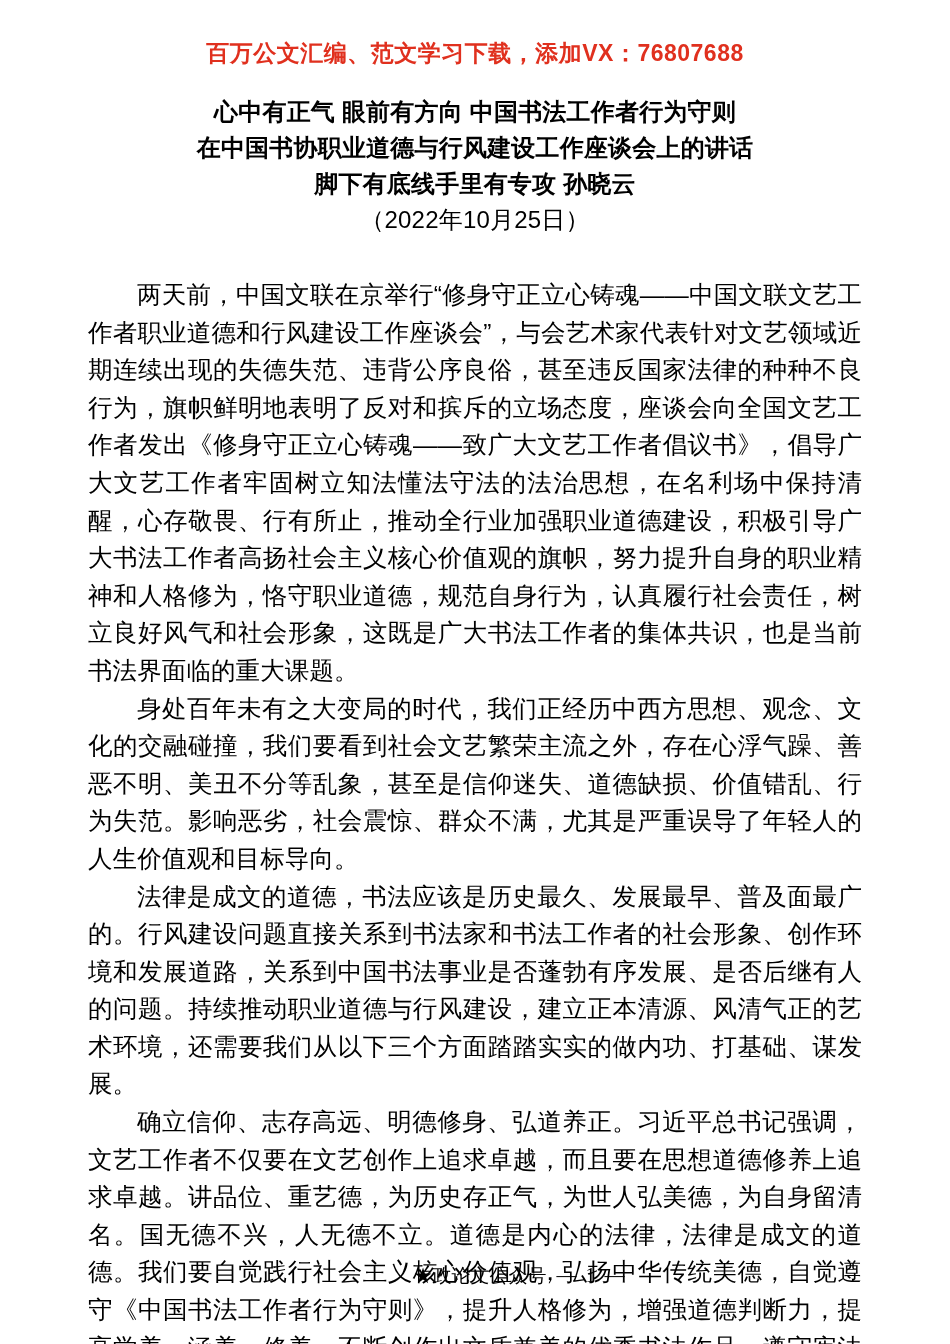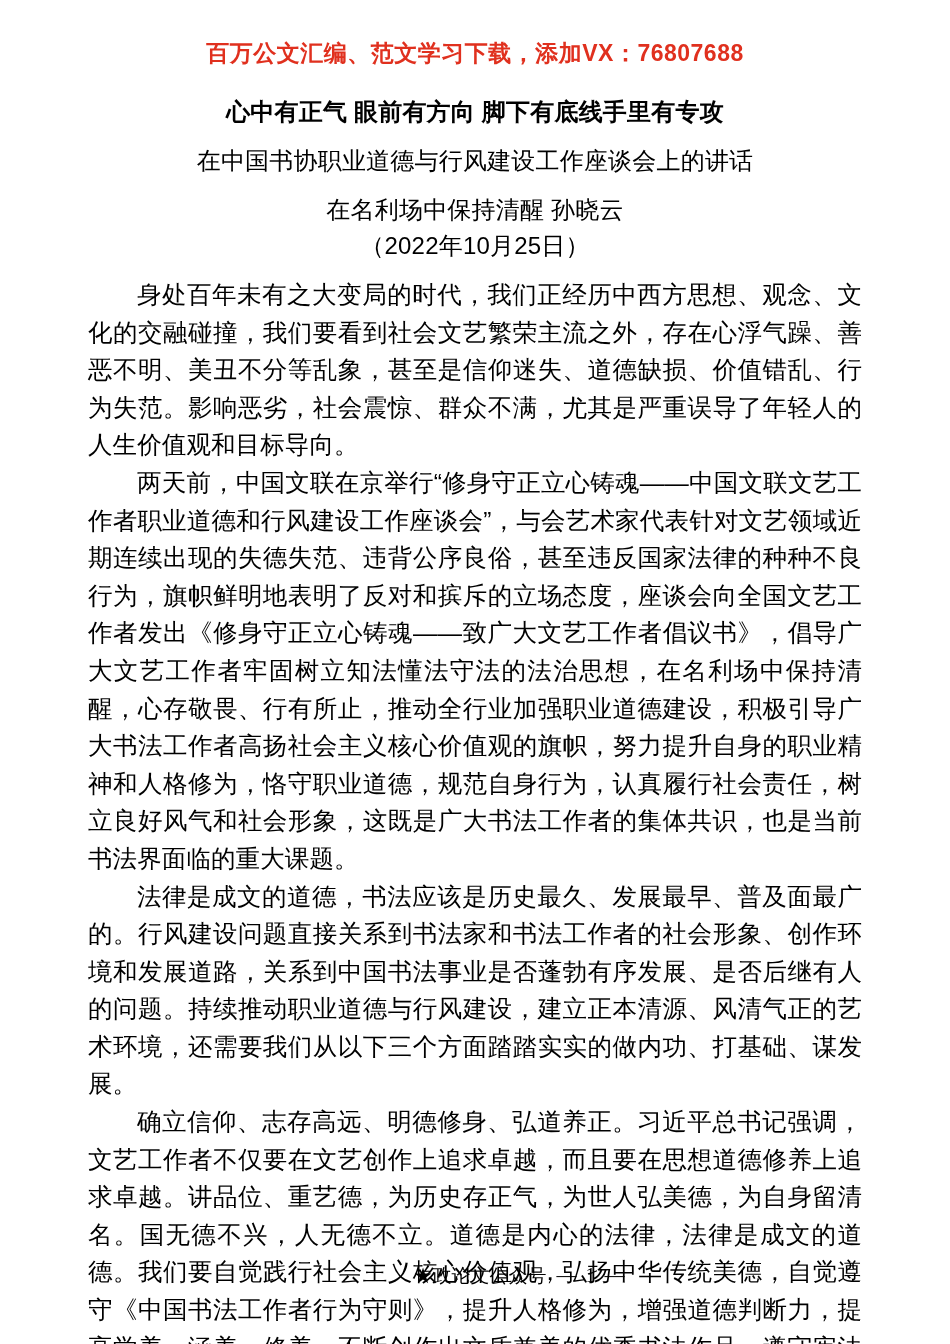--- a/index.html
+++ b/index.html
@@ -46,22 +46,21 @@
     text-align: center;
   }
   .title-line {
     font-size: 24px;
     font-weight: 700;
     line-height: 36px;
     letter-spacing: 0.2px;
     white-space: nowrap;
   }
   .title-line.sub {
-    font-weight: 400;
-    margin-top: 13px;
+    font-weight: 700;
   }
   .title-date {
     font-size: 24px;
     font-weight: 400;
     line-height: 36px;
     letter-spacing: 0.2px;
     white-space: nowrap;
     text-align: center;
   }
 
@@ -111,29 +110,29 @@
   }
 </style>
 </head>
 <body>
 
 <div class="page">
 
   <div class="promo-header" style="color: rgb(224, 48, 30);">百万公文汇编、范文学习下载，添加VX：76807688</div>
 
   <div class="title-block">
-    <div class="title-line">心中有正气  眼前有方向  脚下有底线手里有专攻</div>
+    <div class="title-line">心中有正气  眼前有方向  中国书法工作者行为守则</div>
     <div class="title-line sub">在中国书协职业道德与行风建设工作座谈会上的讲话</div>
-    <div class="title-line sub">在名利场中保持清醒  孙晓云</div>
+    <div class="title-line sub">脚下有底线手里有专攻  孙晓云</div>
     <div class="title-date">（2022年10月25日）</div>
   </div>
 
   <div class="body-block">
+    <p class="para">两天前，中国文联在京举行“修身守正立心铸魂——中国文联文艺工作者职业道德和行风建设工作座谈会”，与会艺术家代表针对文艺领域近期连续出现的失德失范、违背公序良俗，甚至违反国家法律的种种不良行为，旗帜鲜明地表明了反对和摈斥的立场态度，座谈会向全国文艺工作者发出《修身守正立心铸魂——致广大文艺工作者倡议书》，倡导广大文艺工作者牢固树立知法懂法守法的法治思想，在名利场中保持清醒，心存敬畏、行有所止，推动全行业加强职业道德建设，积极引导广大书法工作者高扬社会主义核心价值观的旗帜，努力提升自身的职业精神和人格修为，恪守职业道德，规范自身行为，认真履行社会责任，树立良好风气和社会形象，这既是广大书法工作者的集体共识，也是当前书法界面临的重大课题。</p>
     <p class="para">身处百年未有之大变局的时代，我们正经历中西方思想、观念、文化的交融碰撞，我们要看到社会文艺繁荣主流之外，存在心浮气躁、善恶不明、美丑不分等乱象，甚至是信仰迷失、道德缺损、价值错乱、行为失范。影响恶劣，社会震惊、群众不满，尤其是严重误导了年轻人的人生价值观和目标导向。</p>
-    <p class="para">两天前，中国文联在京举行“修身守正立心铸魂——中国文联文艺工作者职业道德和行风建设工作座谈会”，与会艺术家代表针对文艺领域近期连续出现的失德失范、违背公序良俗，甚至违反国家法律的种种不良行为，旗帜鲜明地表明了反对和摈斥的立场态度，座谈会向全国文艺工作者发出《修身守正立心铸魂——致广大文艺工作者倡议书》，倡导广大文艺工作者牢固树立知法懂法守法的法治思想，在名利场中保持清醒，心存敬畏、行有所止，推动全行业加强职业道德建设，积极引导广大书法工作者高扬社会主义核心价值观的旗帜，努力提升自身的职业精神和人格修为，恪守职业道德，规范自身行为，认真履行社会责任，树立良好风气和社会形象，这既是广大书法工作者的集体共识，也是当前书法界面临的重大课题。</p>
     <p class="para">法律是成文的道德，书法应该是历史最久、发展最早、普及面最广的。行风建设问题直接关系到书法家和书法工作者的社会形象、创作环境和发展道路，关系到中国书法事业是否蓬勃有序发展、是否后继有人的问题。持续推动职业道德与行风建设，建立正本清源、风清气正的艺术环境，还需要我们从以下三个方面踏踏实实的做内功、打基础、谋发展。</p>
     <p class="para">确立信仰、志存高远、明德修身、弘道养正。习近平总书记强调，文艺工作者不仅要在文艺创作上追求卓越，而且要在思想道德修养上追求卓越。讲品位、重艺德，为历史存正气，为世人弘美德，为自身留清名。国无德不兴，人无德不立。道德是内心的法律，法律是成文的道德。我们要自觉践行社会主义核心价值观，弘扬中华传统美德，自觉遵守《中国书法工作者行为守则》，提升人格修为，增强道德判断力，提高学养、涵养、修养，不断创作出文质兼美的优秀书法作品。遵守宪法原则、法律法规，诚实守信，干净做事，爱惜名</p>
   </div>
 
   <div class="footer">
     <span class="footer-inner">
       <span class="footer-brand">★政论文公众号</span><span class="footer-page">— 1 —</span>
     </span>
   </div>
 

